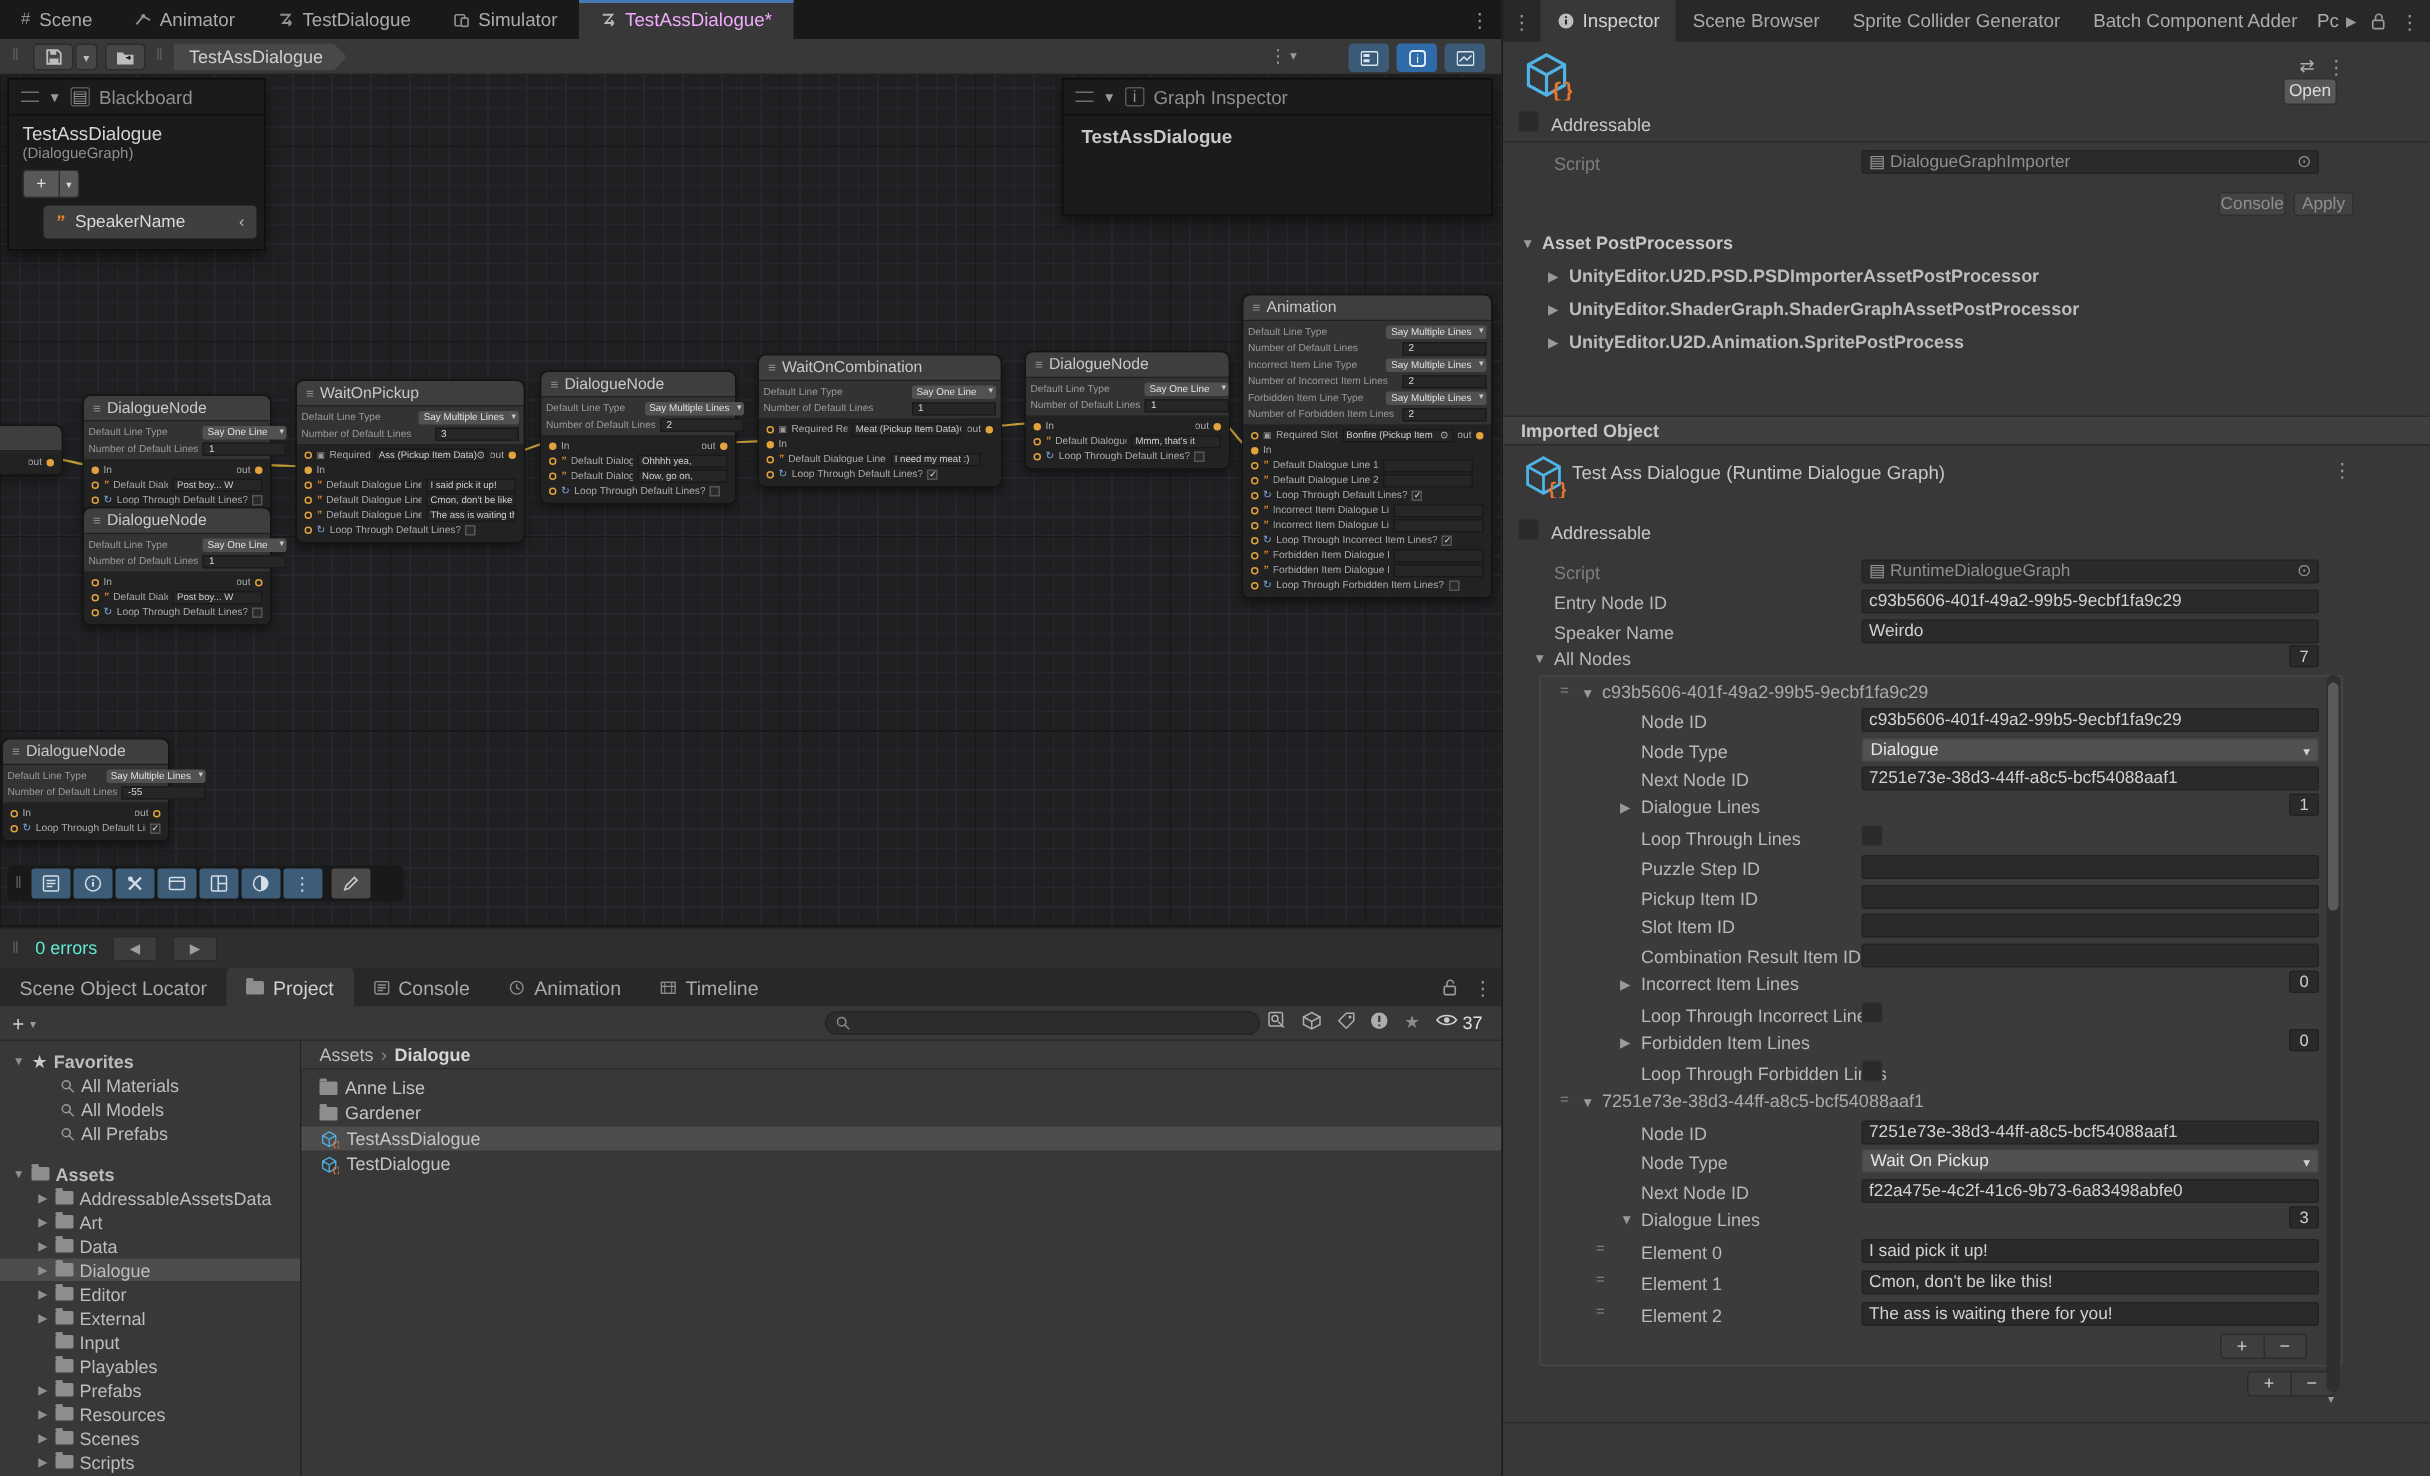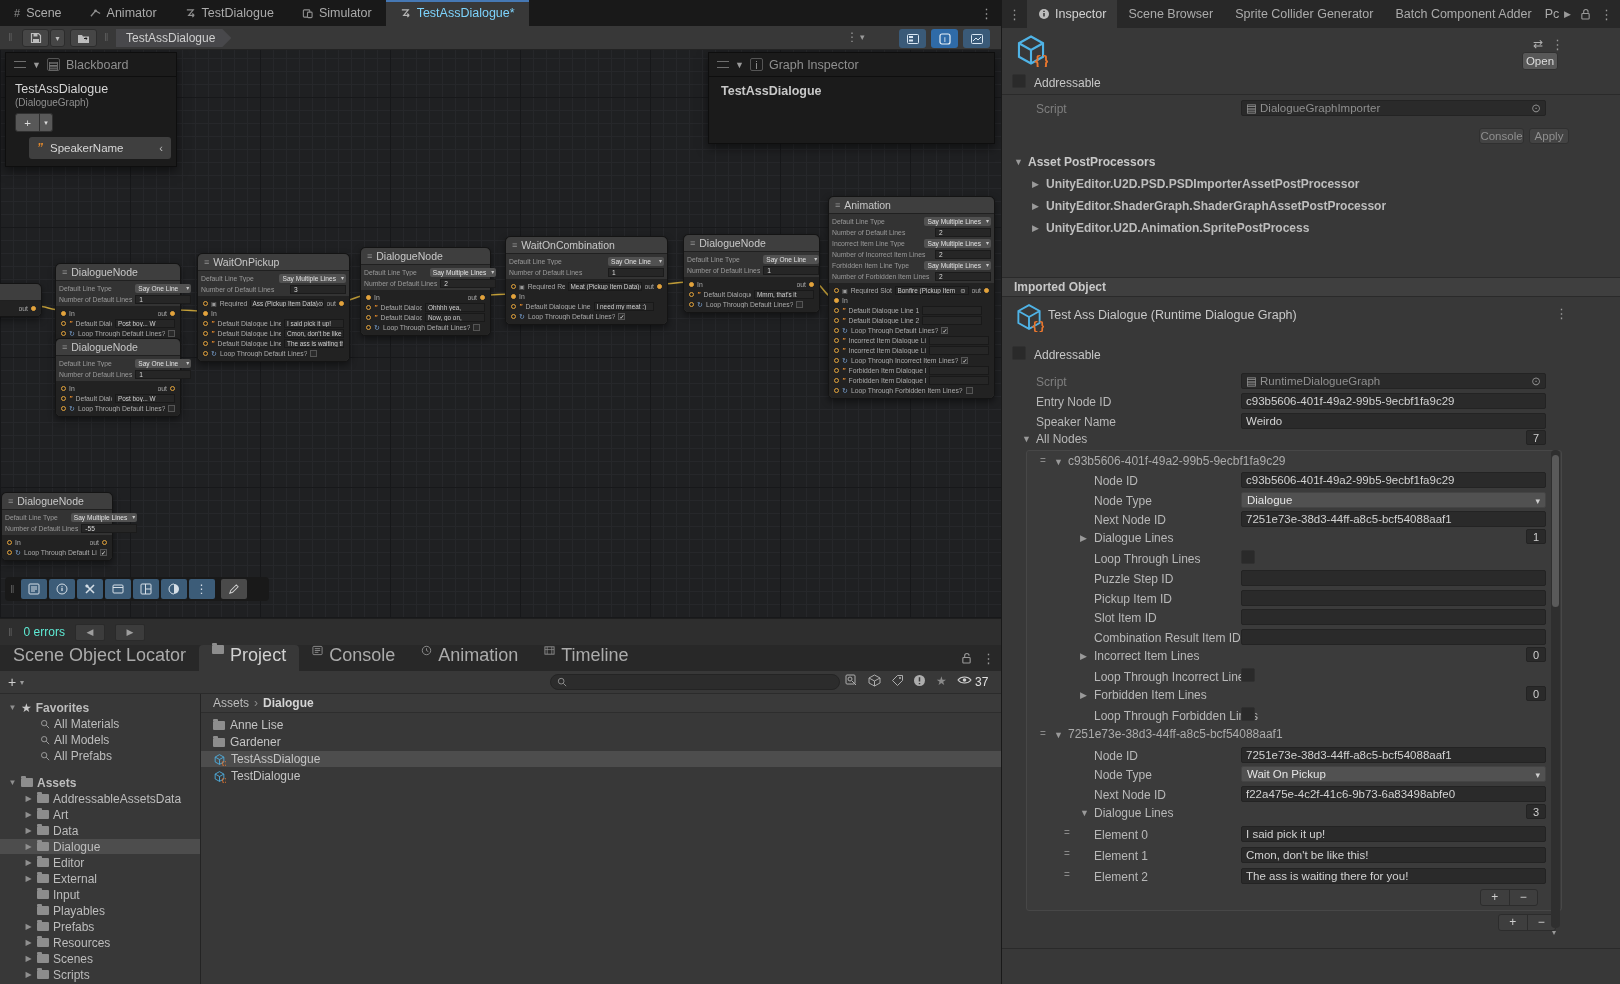--- a/index.html
+++ b/index.html
@@ -7,21 +7,21 @@
   #root {
     position:relative; width:1620px; height:984px; overflow:hidden;
     background:#383838; font-family:"Liberation Sans", sans-serif;
     color:#C8C8C8; font-size:12px; -webkit-font-smoothing:antialiased;
   }
   .abs { position:absolute; }
   
   .top-tabs { position:absolute; left:0; top:0; width:1001px; height:26px; background:#191919; display:flex; align-items:stretch; }
   .ttab { display:flex; align-items:center; gap:6px; padding:0 14px; color:#ABABAB; font-size:12.5px; cursor:default; position:relative; }
   .ttab .tic { color:#8F8F8F; font-size:11px; display:flex; }
-  .ttab.active { background:#383838; color:#7dd3fc; }
+  .ttab.active { background:#383838; color:#f0abfc; }
   .ttab.active::before { content:""; position:absolute; left:0; top:0; right:0; height:2px; background:#4678B4; }
   .kebab { color:#9A9A9A; font-size:13px; }
   
   .gtoolbar { position:absolute; left:0; top:26px; width:1001px; height:24px; background:#383838; border-bottom:1px solid #232323; }
   .handle { color:#5E5E5E; font-size:11px; letter-spacing:1px; }
   .tbtn { position:absolute; height:18px; top:3px; background:#464646; border:1px solid #2C2C2C; border-radius:3px; display:flex; align-items:center; justify-content:center; color:#BDBDBD; }
   .crumb { position:absolute; left:116px; top:3px; height:18px; background:#48484B; color:#CFCFCF; font-size:12px; line-height:18px; padding:0 16px 0 10px;
            clip-path:polygon(0 0, calc(100% - 9px) 0, 100% 50%, calc(100% - 9px) 100%, 0 100%); }
   .toggle-btn { position:absolute; top:3px; width:27px; height:19px; border-radius:3px; display:flex; align-items:center; justify-content:center; color:#D9E6F2; font-size:11px; }
   
@@ -62,21 +62,21 @@
   .oi { color:#9A9A9A; font-size:6px; flex:none; }
   
   .pill { position:absolute; left:5px; top:527px; width:264px; height:24px; background:#191919; border-radius:4px; display:flex; align-items:center; gap:2px; padding:0 5px; }
   .pill .pbtn { width:26px; height:20px; border-radius:2px; background:#3C5C78; display:flex; align-items:center; justify-content:center; color:#D5DEE6; }
   .pill .pbtn.gray { background:#4A4A4A; margin-left:4px; }
   
   .errors { position:absolute; left:0; top:618px; width:1001px; height:27px; background:#2E2E2E; border-top:1px solid #1E1E1E; display:flex; align-items:center; gap:10px; padding:0 8px; }
   .errbtn { width:30px; height:17px; background:#3C3C3C; border:1px solid #2A2A2A; border-radius:2px; color:#9E9E9E; font-size:9px; display:flex; align-items:center; justify-content:center; }
   
   .dock { position:absolute; left:0; top:645px; width:1001px; height:26px; background:#282828; display:flex; align-items:stretch; }
-  .dtab { display:flex; gap:6px; padding:0 13px; color:#ABABAB; font-size:18px; }
+  .dtab { display:flex; align-items:center; gap:6px; padding:0 13px; color:#ABABAB; font-size:13px; }
   .dtab.active { background:#383838; color:#D2D2D2; border-radius:4px 4px 0 0; }
   .dock-right { position:absolute; right:6px; top:0; height:26px; display:flex; align-items:center; gap:10px; color:#9A9A9A; }
   
   .ptoolbar { position:absolute; left:0; top:671px; width:1001px; height:23px; background:#383838; border-bottom:1px solid #2B2B2B; }
   .search { position:absolute; left:550px; top:3px; width:290px; height:16px; background:#2C2C2C; border:1px solid #242424; border-radius:8px; display:flex; align-items:center; gap:4px; padding:0 6px; color:#8A8A8A; }
   .pt-ic { position:absolute; top:3px; color:#ADADAD; }
   
   .pbody { position:absolute; left:0; top:694px; width:1001px; height:290px; background:#383838; }
   .tree-row { position:absolute; height:15px; display:flex; align-items:center; gap:4px; color:#BDBDBD; font-size:12px; white-space:nowrap; }
   .tree-row .arrow { color:#8F8F8F; font-size:8px; width:9px; text-align:center; flex:none; }

